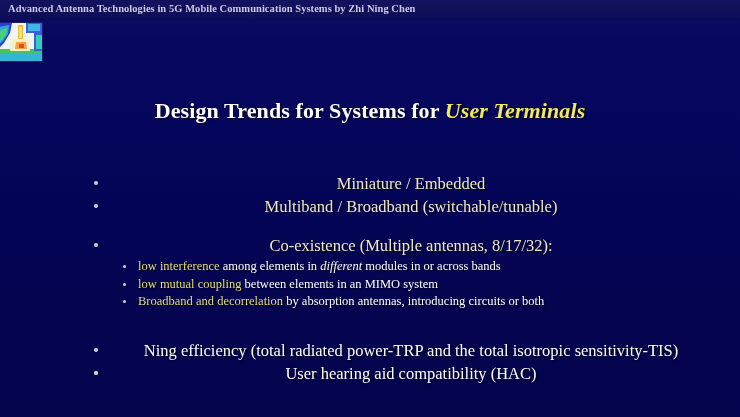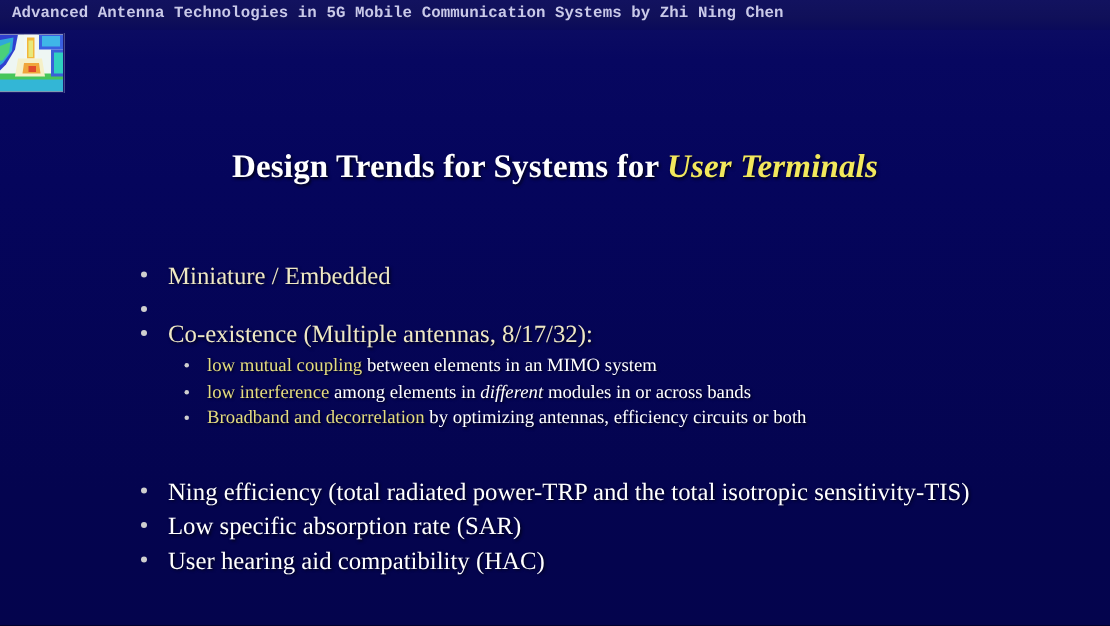--- a/index.html
+++ b/index.html
@@ -34,21 +34,20 @@
   }
   #slide > * { position: relative; z-index: 2; }
 
   
   .header-bar {
     position: absolute;
     left: 0; top: 0;
     width: 740px;
     height: 20px;
     background: linear-gradient(180deg, #12125f 0%, #101059 60%, #0a0a5a 100%);
-    font-family: Liberation Mono, monospace;
   }
   .header-title {
     position: absolute;
     left: 8px;
     top: 3px;
     font-size: 10.5px;
     font-weight: bold;
     letter-spacing: 0.05px;
     color: #c9c9e8;
     white-space: nowrap;
@@ -90,20 +89,21 @@
     top: 86px;
     width: 620px;
   }
   .b1 {
     position: relative;
     padding-left: 22px;
     font-size: 16.5px;
     line-height: 23px;
     color: #ffffff;
     text-shadow: 1px 1px 2px rgba(0,0,0,0.7);
+    text-align: center;
   }
   .b1 > .dot {
     position: absolute;
     left: 4px;
     top: 9px;
     width: 4px;
     height: 4px;
     border-radius: 50%;
     background: #cfcfcf;
   }
@@ -178,55 +178,55 @@
 
   <div class="bullets">
 
     <div class="b1 cream">
       <span class="dot"></span>
       <span>Miniature / Embedded</span>
     </div>
 
     <div class="b1 cream">
       <span class="dot"></span>
+      <span>Multiband / Broadband (switchable/tunable)</span>
     </div>
 
     <div class="gap-sm"></div>
 
     <div class="b1 cream">
       <span class="dot"></span>
       <span>Co-existence (Multiple antennas, 8/17/32):</span>
     </div>
 
     <div class="sub">
+
+      <div class="b2">
+        <span class="dot"></span><span class="hl">low interference</span><span> among elements in </span><span class="it">different</span><span> modules in or across bands</span>
+      </div>
 
       <div class="b2">
         <span class="dot"></span><span class="hl">low mutual coupling</span><span> between elements in an MIMO system</span>
       </div>
 
       <div class="b2">
-        <span class="dot"></span><span class="hl">low interference</span><span> among elements in </span><span class="it">different</span><span> modules in or across bands</span>
+        <span class="dot"></span><span class="hl">Broadband and decorrelation</span><span> by absorption antennas, introducing circuits or both</span>
       </div>
 
-      <div class="b2">
-        <span class="dot"></span><span class="hl">Broadband and decorrelation</span><span> by optimizing antennas, efficiency circuits or both</span>
-      </div>
-
     </div>
 
     <div class="gap-lg"></div>
 
     <div class="b1">
       <span class="dot"></span>
       <span>Ning efficiency (total radiated power-TRP and the total isotropic sensitivity-TIS)</span>
     </div>
 
     <div class="b1">
       <span class="dot"></span>
-      <span>Low specific absorption rate (SAR)</span>
     </div>
 
     <div class="b1">
       <span class="dot"></span>
       <span>User hearing aid compatibility (HAC)</span>
     </div>
 
   </div>
 
 </div>

